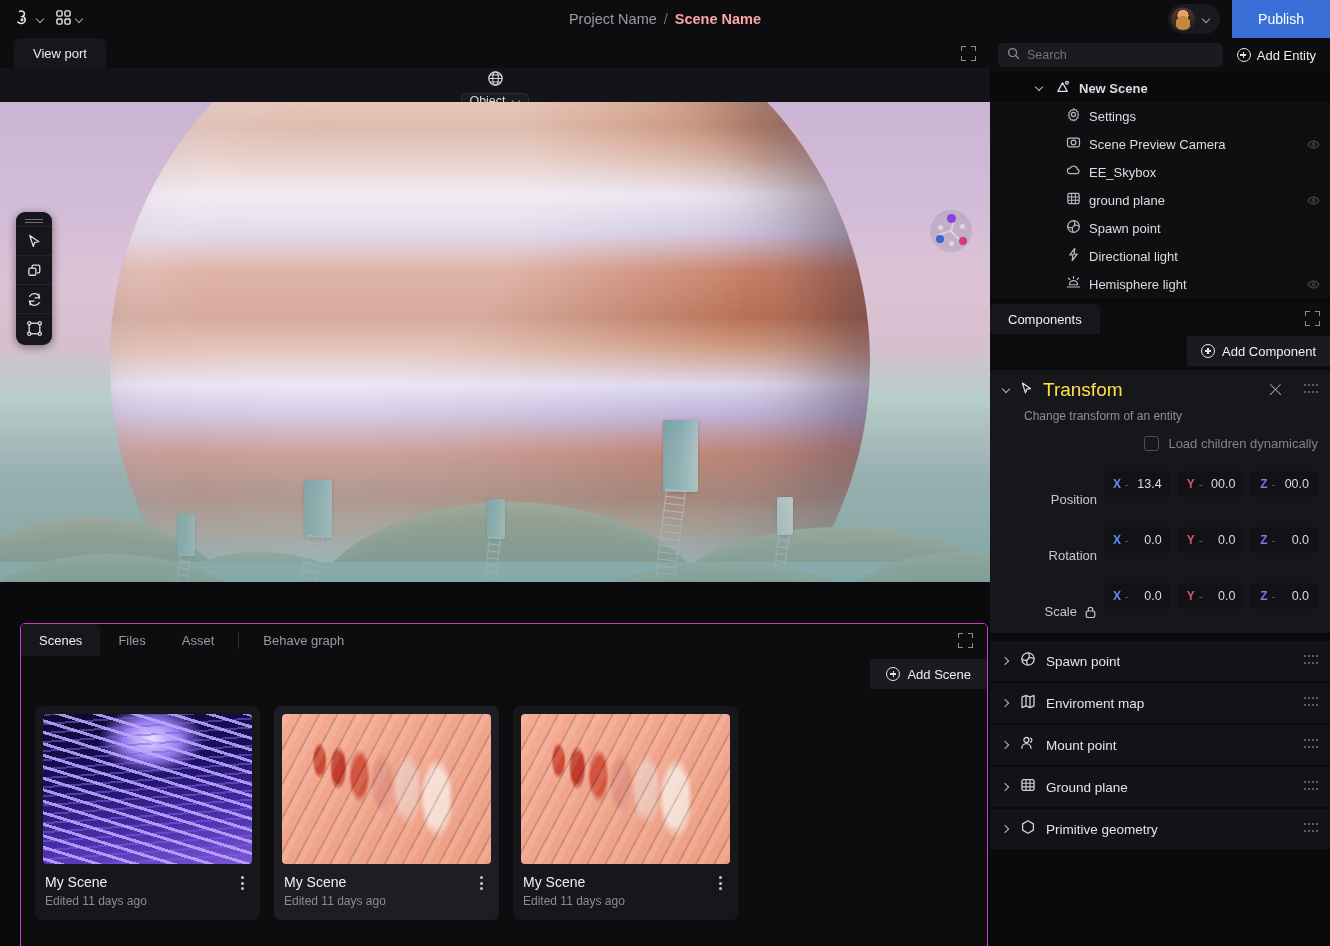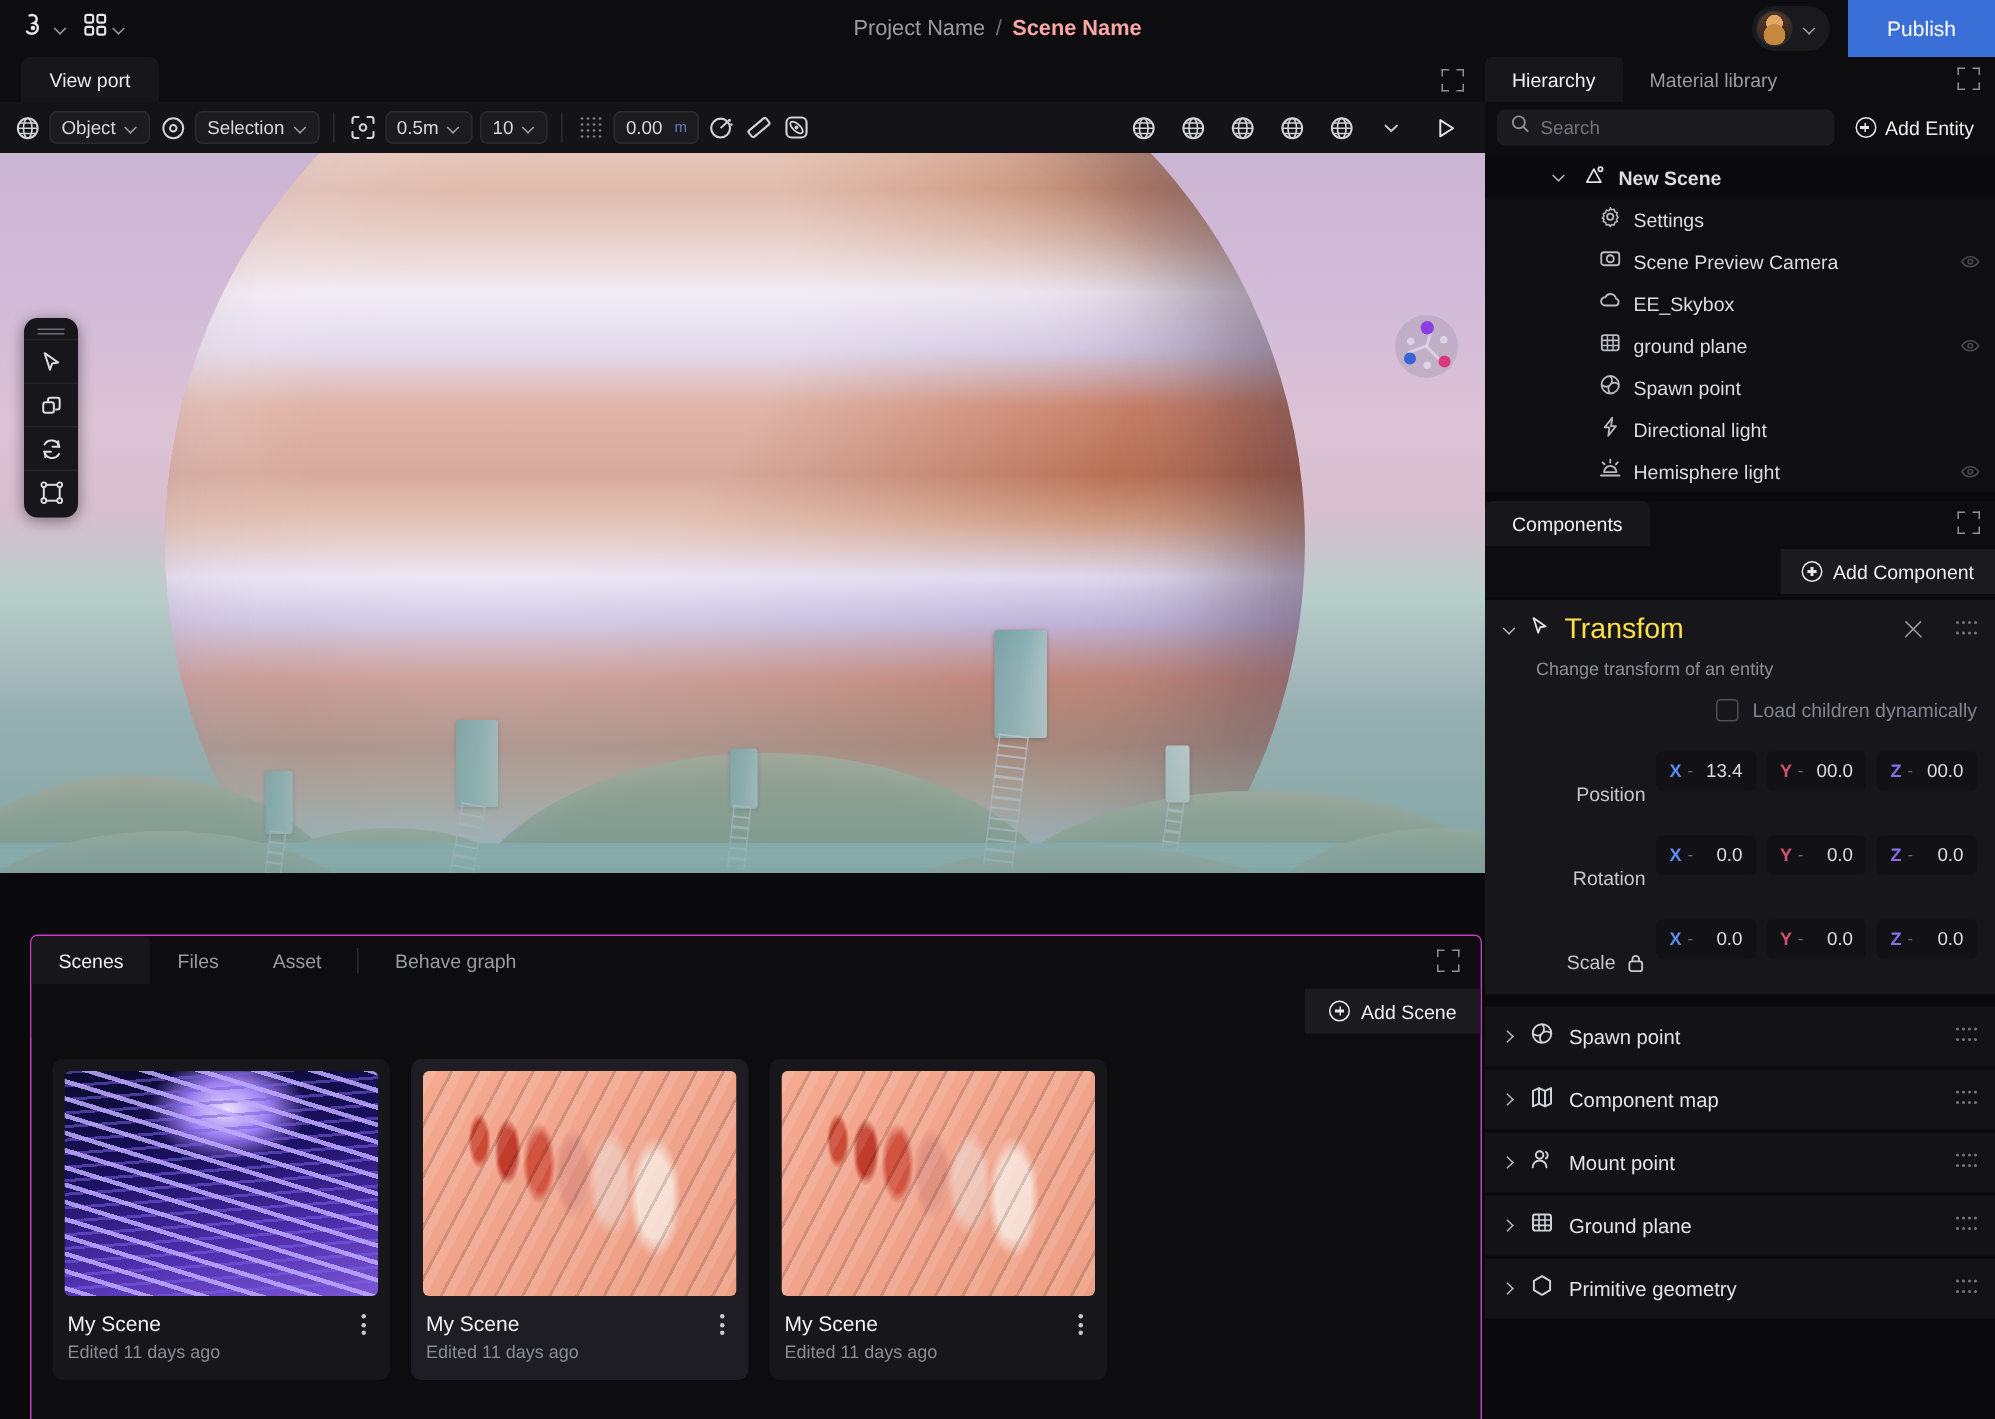--- a/index.html
+++ b/index.html
@@ -67,21 +67,21 @@
   .expand-ic { width: 15px; height: 15px; position: relative; cursor: pointer; flex: none; }
   .expand-ic i { position: absolute; width: 5px; height: 5px; border: 1.4px solid #8d8d96; }
   .expand-ic i:nth-child(1){ left:0; top:0; border-right:none; border-bottom:none; }
   .expand-ic i:nth-child(2){ right:0; top:0; border-left:none; border-bottom:none; }
   .expand-ic i:nth-child(3){ left:0; bottom:0; border-right:none; border-top:none; }
   .expand-ic i:nth-child(4){ right:0; bottom:0; border-left:none; border-top:none; }
   .vp-expand { margin-left: auto; margin-right: 14px; margin-bottom: 7px; }
 
   .vp-toolbar {
     height: 34px; background: #141418; display: flex; align-items: center;
-    padding: 0 8px; gap: 5px;
+    padding: 0 8px; gap: 5px; flex-direction: column;
   }
   .tool-ic { width: 20px; height: 20px; flex: none; display:flex; align-items:center; justify-content:center; cursor: pointer; }
   .tool-ic svg { display:block; }
   .sel-box {
     display: flex; align-items: center; gap: 6px; height: 22px; padding: 0 7px;
     background: #1b1b20; border: 1px solid #2b2b32; border-radius: 5px;
     font-size: 12.5px; color: #d6d6dc; cursor: pointer; white-space: nowrap;
   }
   .tb-sep { width: 1px; height: 20px; background: #2a2a31; margin: 0 4px; }
   .unit { color: #6a77c4; font-size: 10px; margin-left: 2px; }
@@ -641,30 +641,20 @@
                 <span></span>
               </div>
           </div>
         </div>
       </div>
     </div>
   </div>
 
   <div class="right-col">
 
-    <div class="rp-tabs">
-      <div class="rp-tab active">Hierarchy</div>
-      <div class="rp-tab">Material library</div>
-      <div class="expand-ic rp-expand">
-          <i></i>
-          <i></i>
-          <i></i>
-          <i></i>
-        </div>
-    </div>
 
     <div class="search-row">
       <div class="search-box">
         <span>
           <svg width="13" height="13" viewBox="0 0 14 14" fill="none">
               <circle cx="6" cy="6" r="4.3" stroke="#8d8d96" stroke-width="1.4"></circle>
               <path d="M9.3 9.3l3 3" stroke="#8d8d96" stroke-width="1.4" stroke-linecap="round"></path>
             </svg>
         </span>
         <input type="text" placeholder="Search" style="">
@@ -912,21 +902,21 @@
 
       <div class="comp-item">
         <span class="caret right"></span>
         <span>
           <svg width="16" height="16" viewBox="0 0 16 16" fill="none">
               <path d="M2 4.2l4-1.8v10.4l-4 1.8V4.2z" stroke="#d0d0d8" stroke-width="1.3" stroke-linejoin="round"></path>
               <path d="M6 2.4l4 1.8v10.4l-4-1.8" stroke="#d0d0d8" stroke-width="1.3" stroke-linejoin="round"></path>
               <path d="M10 4.2l4-1.8v10.4l-4 1.8" stroke="#d0d0d8" stroke-width="1.3" stroke-linejoin="round"></path>
             </svg>
         </span>
-        <span class="nm">Component map</span>
+        <span class="nm">Enviroment map</span>
         <span class="dots6">
             <i></i>
             <i></i>
             <i></i>
             <i></i>
             <i></i>
             <i></i>
             <i></i>
             <i></i>
           </span>

